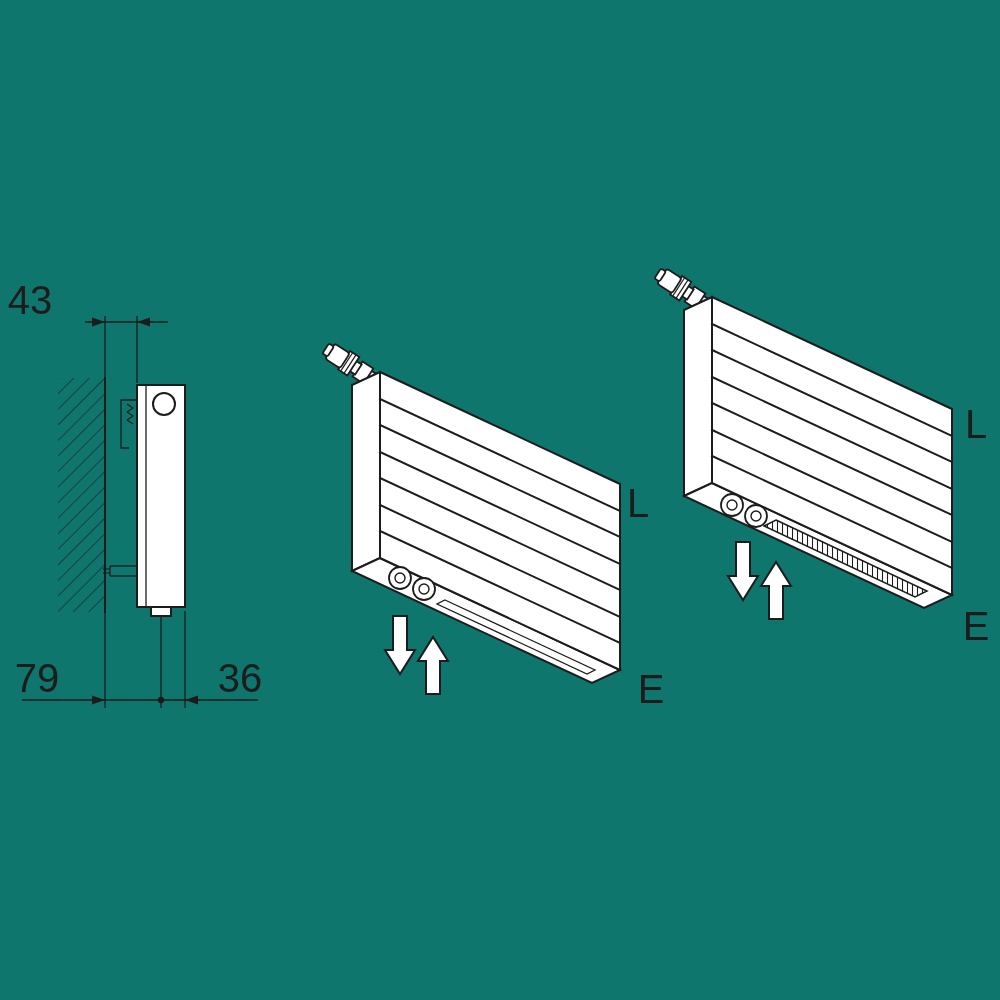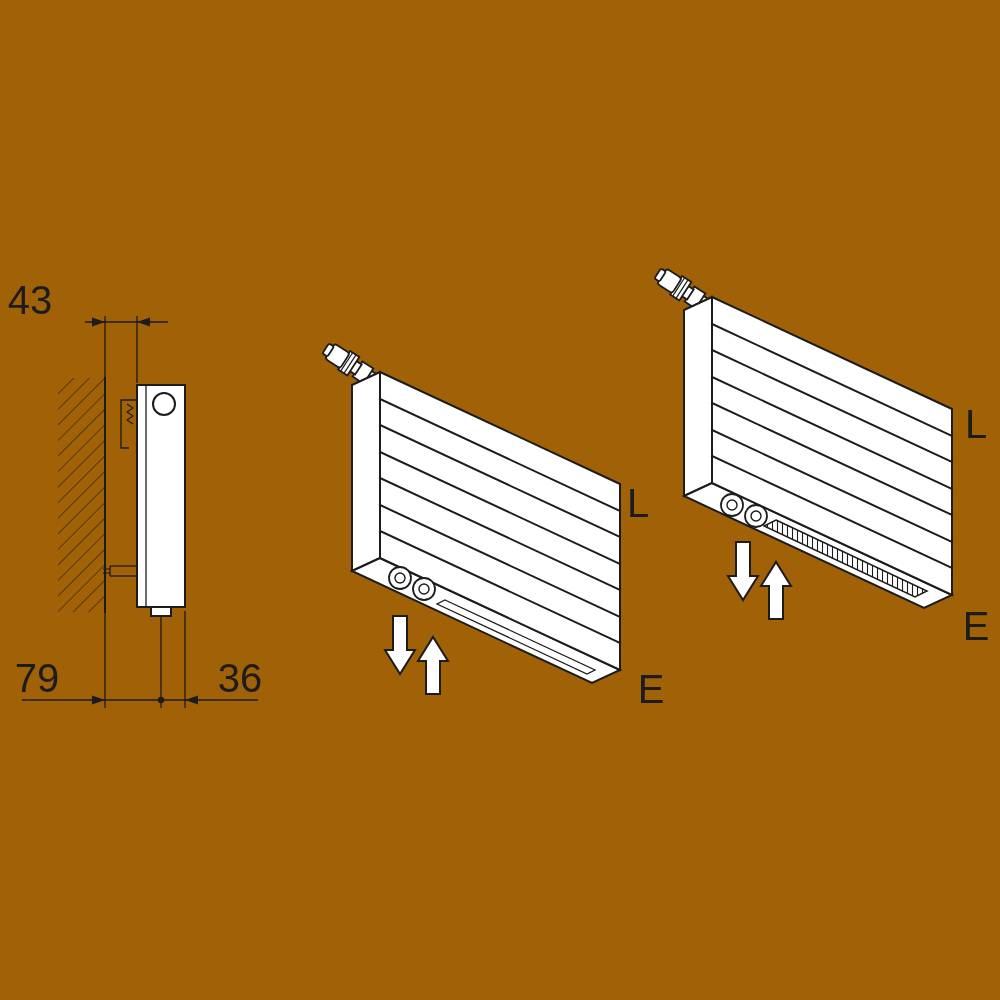--- a/index.html
+++ b/index.html
@@ -1,16 +1,16 @@
 <!DOCTYPE html>
 <html><head>
 <meta charset="utf-8">
 <style>
   html,body{margin:0;padding:0;background:#ffffff;}
-  .canvas{position:relative;width:1000px;height:1000px;background:#a16207;color:#1c1c1c;
+  .canvas{position:relative;width:1000px;height:1000px;background:#0f766e;color:#1c1c1c;
           font-family:"Liberation Sans",sans-serif;overflow:hidden;}
   svg{display:block;}
   .ln{fill:none;stroke:currentColor;stroke-width:2;stroke-linecap:square;stroke-linejoin:miter;}
   .thin{fill:none;stroke:currentColor;stroke-width:1.3;}
   .xthin{fill:none;stroke:currentColor;stroke-width:1.1;}
   .face{fill:#ffffff;stroke:currentColor;stroke-width:2;stroke-linejoin:miter;}
   .solid{fill:currentColor;stroke:none;}
   .dim-text{font-family:"Liberation Sans",sans-serif;font-size:40px;fill:currentColor;}
   .label-text{font-family:"Liberation Sans",sans-serif;font-size:40px;fill:currentColor;}
   #valve rect{fill:#ffffff;stroke:currentColor;stroke-width:1.8;}

